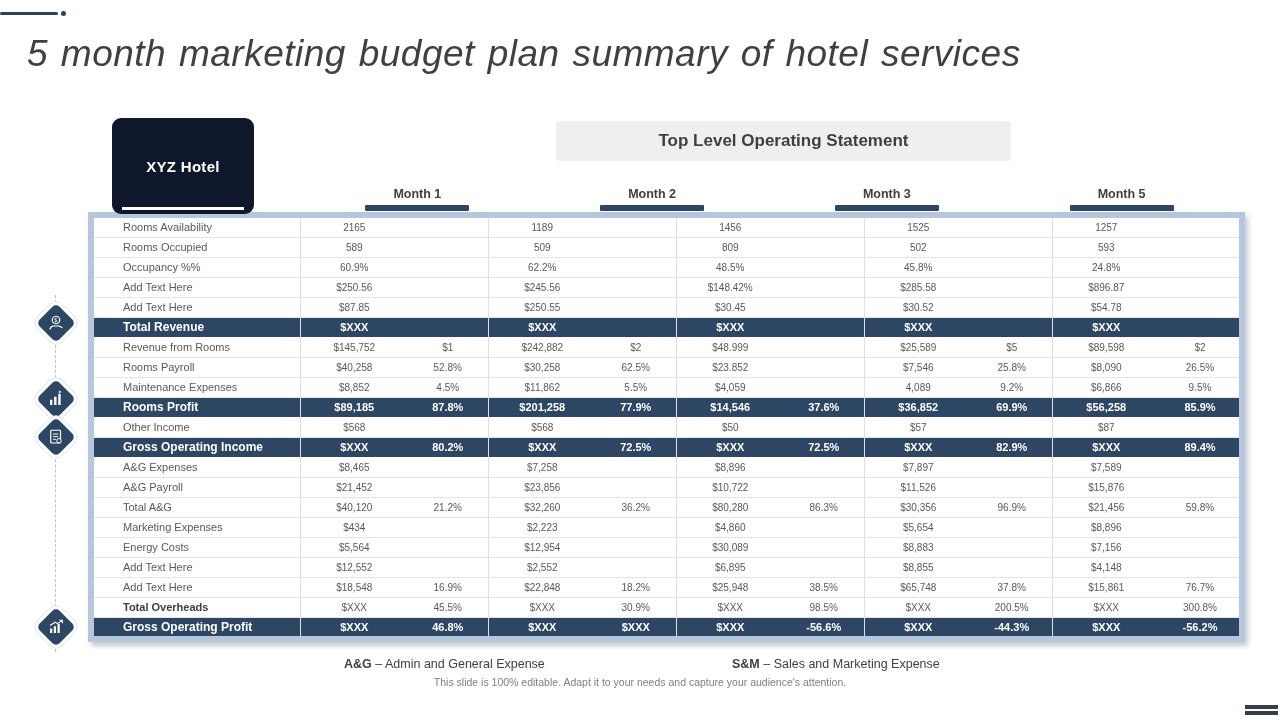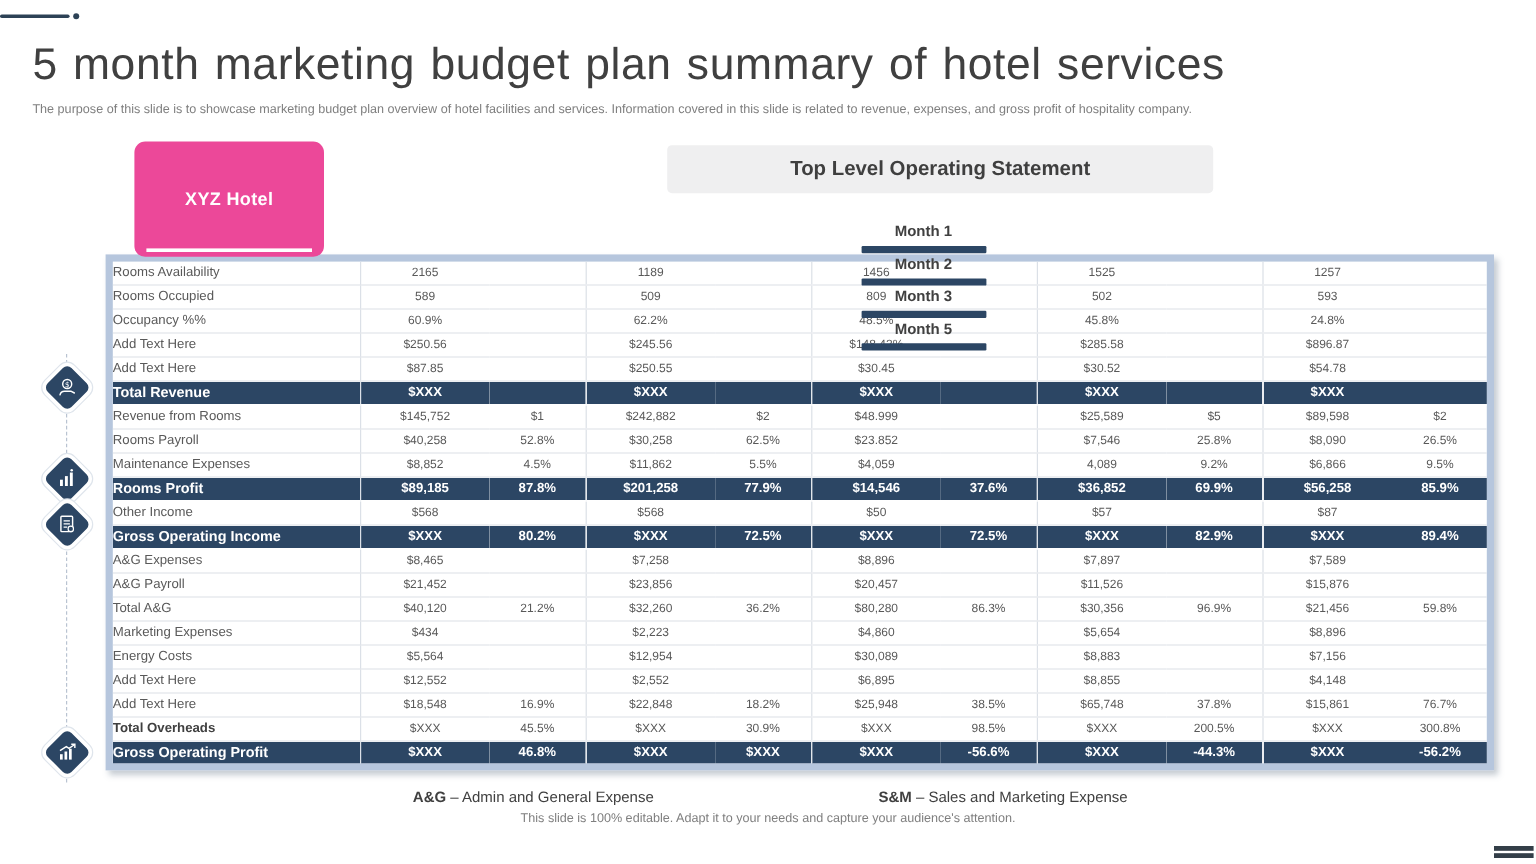--- a/index.html
+++ b/index.html
@@ -5,43 +5,43 @@
   * { margin:0; padding:0; box-sizing:border-box; }
   html,body { width:1280px; height:720px; }
   body { font-family:"Liberation Sans","DejaVu Sans",sans-serif; background:#ffffff; }
   .slide { position:relative; width:1280px; height:720px; background:#ffffff; overflow:hidden; }
 
   
   .deco-line { position:absolute; left:0; top:12px; width:58px; height:3px; background:#2d4256; border-radius:2px; }
   .deco-dot  { position:absolute; left:61px; top:11px; width:5px; height:5px; border-radius:50%; background:#2d4256; }
 
   
-  .title { position:absolute; left:27px; top:33px; font-size:37px; font-weight:400; color:#404040; letter-spacing:0.5px; word-spacing:2px; white-space:nowrap; }
+  .title { position:absolute; left:27px; top:33px; font-size:37px; font-weight:400; color:#404040; letter-spacing:0.5px; word-spacing:2px; white-space:nowrap;font-style:italic; }
   .subtitle { position:absolute; left:27px; top:85px; font-size:10.5px; color:#7f7f7f; white-space:nowrap; }
 
   
-  .hotel-tab { position:absolute; left:112px; top:118px; width:158px; height:96px; background:#ec4899; border-radius:9px; z-index:5; display:flex; align-items:center; justify-content:center; }
+  .hotel-tab { position:absolute; left:112px; top:118px; width:142px; height:96px; background:#0f172a; border-radius:9px; z-index:5; display:flex; align-items:center; justify-content:center; }
   .hotel-tab .tab-label { color:#ffffff; font-size:15px; font-weight:bold; letter-spacing:0.3px; }
   .tab-underline { position:absolute; bottom:4px; left:10px; right:10px; height:3px; background:#ffffff; }
 
   
   .banner { position:absolute; left:556px; top:121px; width:455px; height:40px; background:#efeff0; border-radius:4px; display:flex; align-items:center; justify-content:center; }
   .banner span { font-size:17px; font-weight:bold; color:#3f3f3f; }
 
   
-  .months { position:absolute; left:300px; top:184px; width:939px; display:flex; z-index:4;flex-direction:column; }
+  .months { position:absolute; left:300px; top:184px; width:939px; display:flex; z-index:4; }
   .month-cell { flex:1; text-align:center; }
   .month-label { font-size:12.5px; font-weight:bold; color:#404040; }
   .month-bar { width:104px; height:6px; margin:3px auto 0 auto; background:#2c4664; border-radius:1px; }
 
   
   .table-frame { position:absolute; left:88px; top:212px; width:1157px; height:430px; border:6px solid #b6c6dd; background:#ffffff; overflow:hidden; box-shadow:3px 4px 5px rgba(90,105,125,0.35); }
   table { border-collapse:collapse; table-layout:fixed; width:1145px; }
   td { height:19px; line-height:19px; font-size:10px; color:#595959; text-align:center; padding:0; border-bottom:1px solid #e2e5ea; white-space:nowrap; overflow:hidden; }
-  .c-label { text-align:left; padding-left:0; font-size:11px; border-right:1px solid #dbe0e7; }
+  .c-label { text-align:left; padding-left:29px; font-size:11px; border-right:1px solid #dbe0e7; }
   .c-val { border-left:1px solid #dbe0e7; }
   .row-dark td { background:#2c4664; color:#ffffff; border-bottom-color:#ffffff; }
   .row-dark .c-label { font-weight:bold; font-size:12px;margin-left:17px; }
   .row-dark .c-val, .row-dark .c-pct { font-weight:bold; font-size:11px; }
   .row-bold .c-label { font-weight:bold; color:#404040; }
 
   
   .rail-line { position:absolute; left:55px; top:295px; height:357px; width:0; border-left:1px dashed #b9c3d1; }
   .diamond { position:absolute; left:42px; width:28px; height:28px; background:#2c4664; border-radius:5px; transform:rotate(45deg); box-shadow:0 0 0 3px #ffffff, 0 0 0 4px #dfe5ec; z-index:6; }
   .diamond .glyph { position:absolute; left:5px; top:5px; width:18px; height:18px; transform:rotate(-45deg); }
@@ -59,21 +59,20 @@
 </style>
 </head>
 <body>
 
 <div class="slide">
 
   <div class="deco-line"></div>
   <div class="deco-dot"></div>
 
   <h1 class="title">5 month marketing budget plan summary of hotel services</h1>
-  <p class="subtitle">The purpose of this slide is to showcase marketing budget plan  overview of hotel facilities and services. Information covered in this slide is related to revenue, expenses, and gross profit of hospitality company.</p>
 
   <div class="hotel-tab">
     <span class="tab-label">XYZ Hotel</span>
     <div class="tab-underline"></div>
   </div>
 
   <div class="banner">
     <span>Top Level Operating Statement</span>
   </div>
 
@@ -303,21 +302,21 @@
             <td class="c-pct"></td>
             <td class="c-val">$7,589</td>
             <td class="c-pct"></td>
           </tr>
           <tr class="row-normal">
             <td class="c-label">A&amp;G Payroll</td>
             <td class="c-val">$21,452</td>
             <td class="c-pct"></td>
             <td class="c-val">$23,856</td>
             <td class="c-pct"></td>
-            <td class="c-val">$20,457</td>
+            <td class="c-val">$10,722</td>
             <td class="c-pct"></td>
             <td class="c-val">$11,526</td>
             <td class="c-pct"></td>
             <td class="c-val">$15,876</td>
             <td class="c-pct"></td>
           </tr>
           <tr class="row-normal">
             <td class="c-label">Total A&amp;G</td>
             <td class="c-val">$40,120</td>
             <td class="c-pct">21.2%</td>

